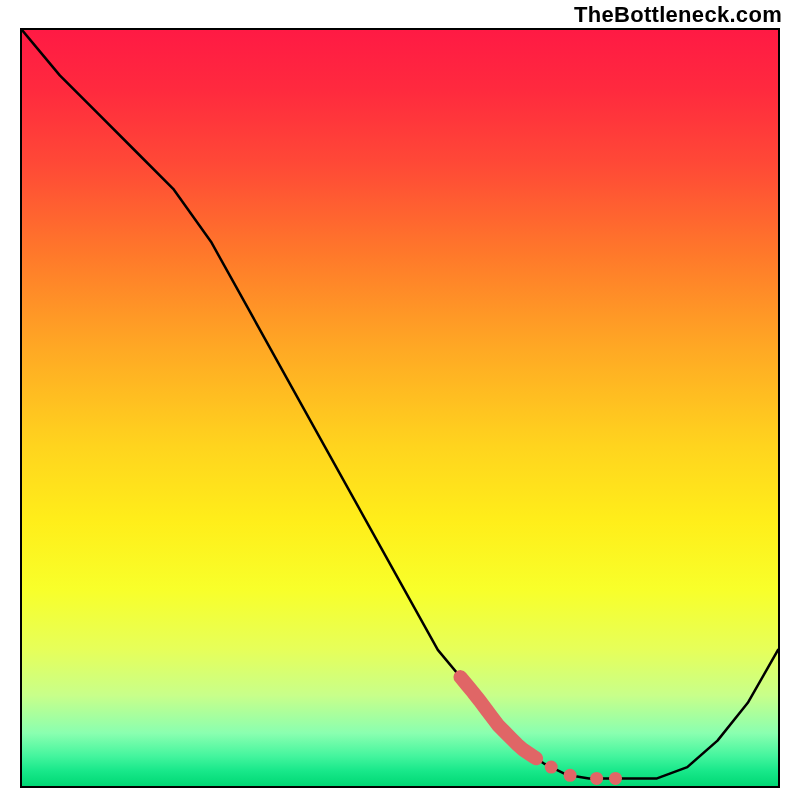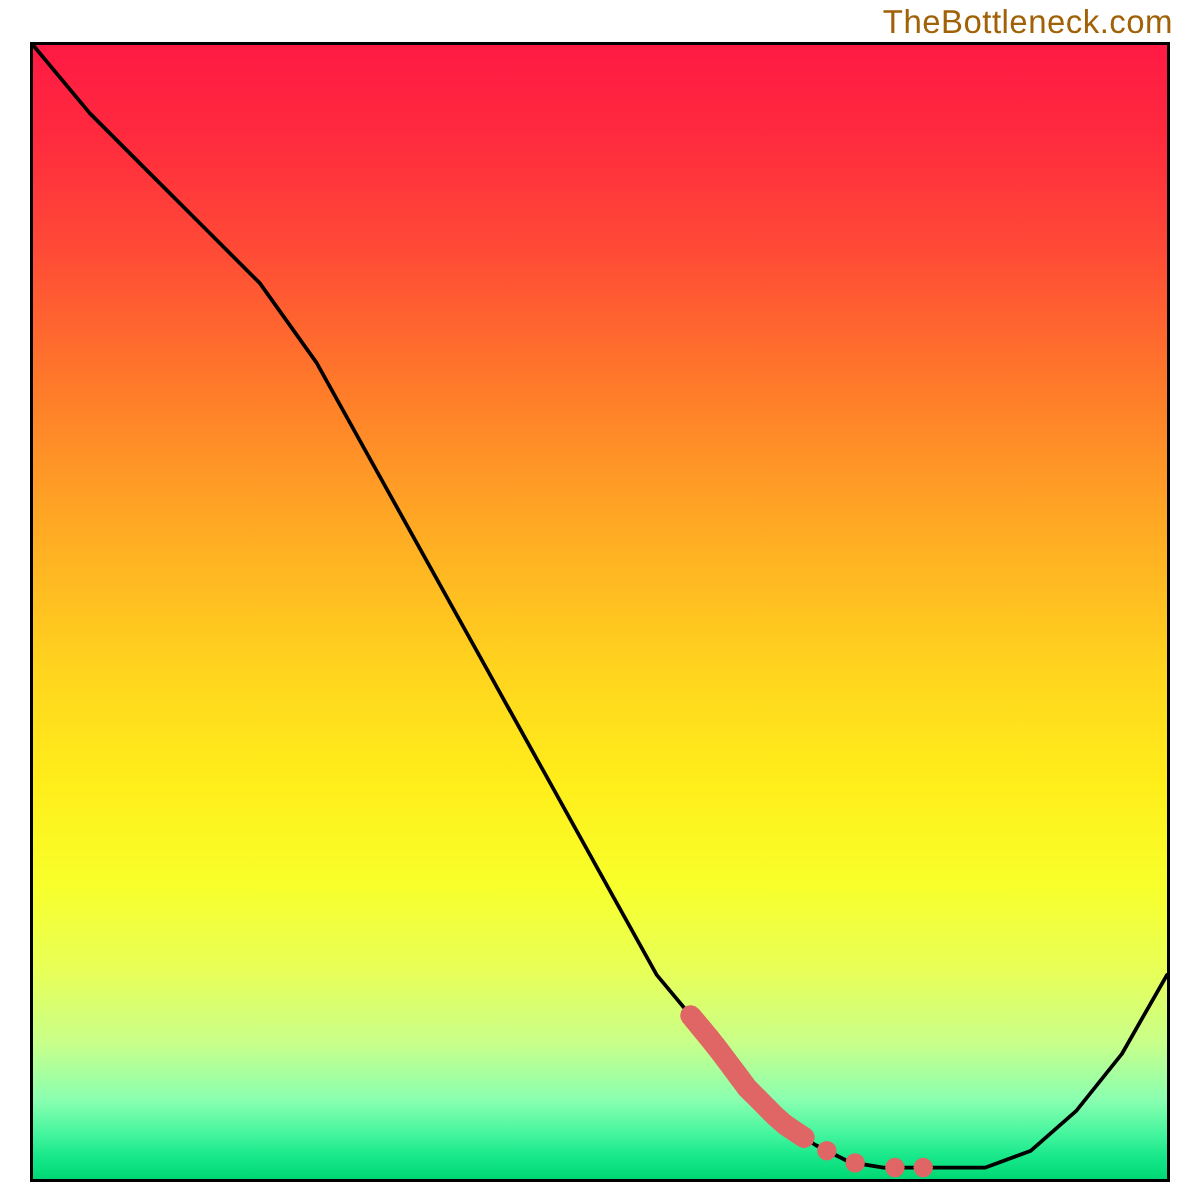--- a/index.html
+++ b/index.html
@@ -14,22 +14,22 @@
   .container {
     position: relative;
     width: 800px;
     height: 800px;
   }
   .watermark {
     position: absolute;
     top: 2px;
     right: 18px;
     font-size: 22px;
-    font-weight: 400;
-    color: #a16207;
+    font-weight: 700;
+    color: #000000;
     letter-spacing: 0.3px;
     z-index: 5;
     user-select: none;
   }
   .plot {
     position: absolute;
     left: 20px;
     top: 28px;
     width: 760px;
     height: 760px;

